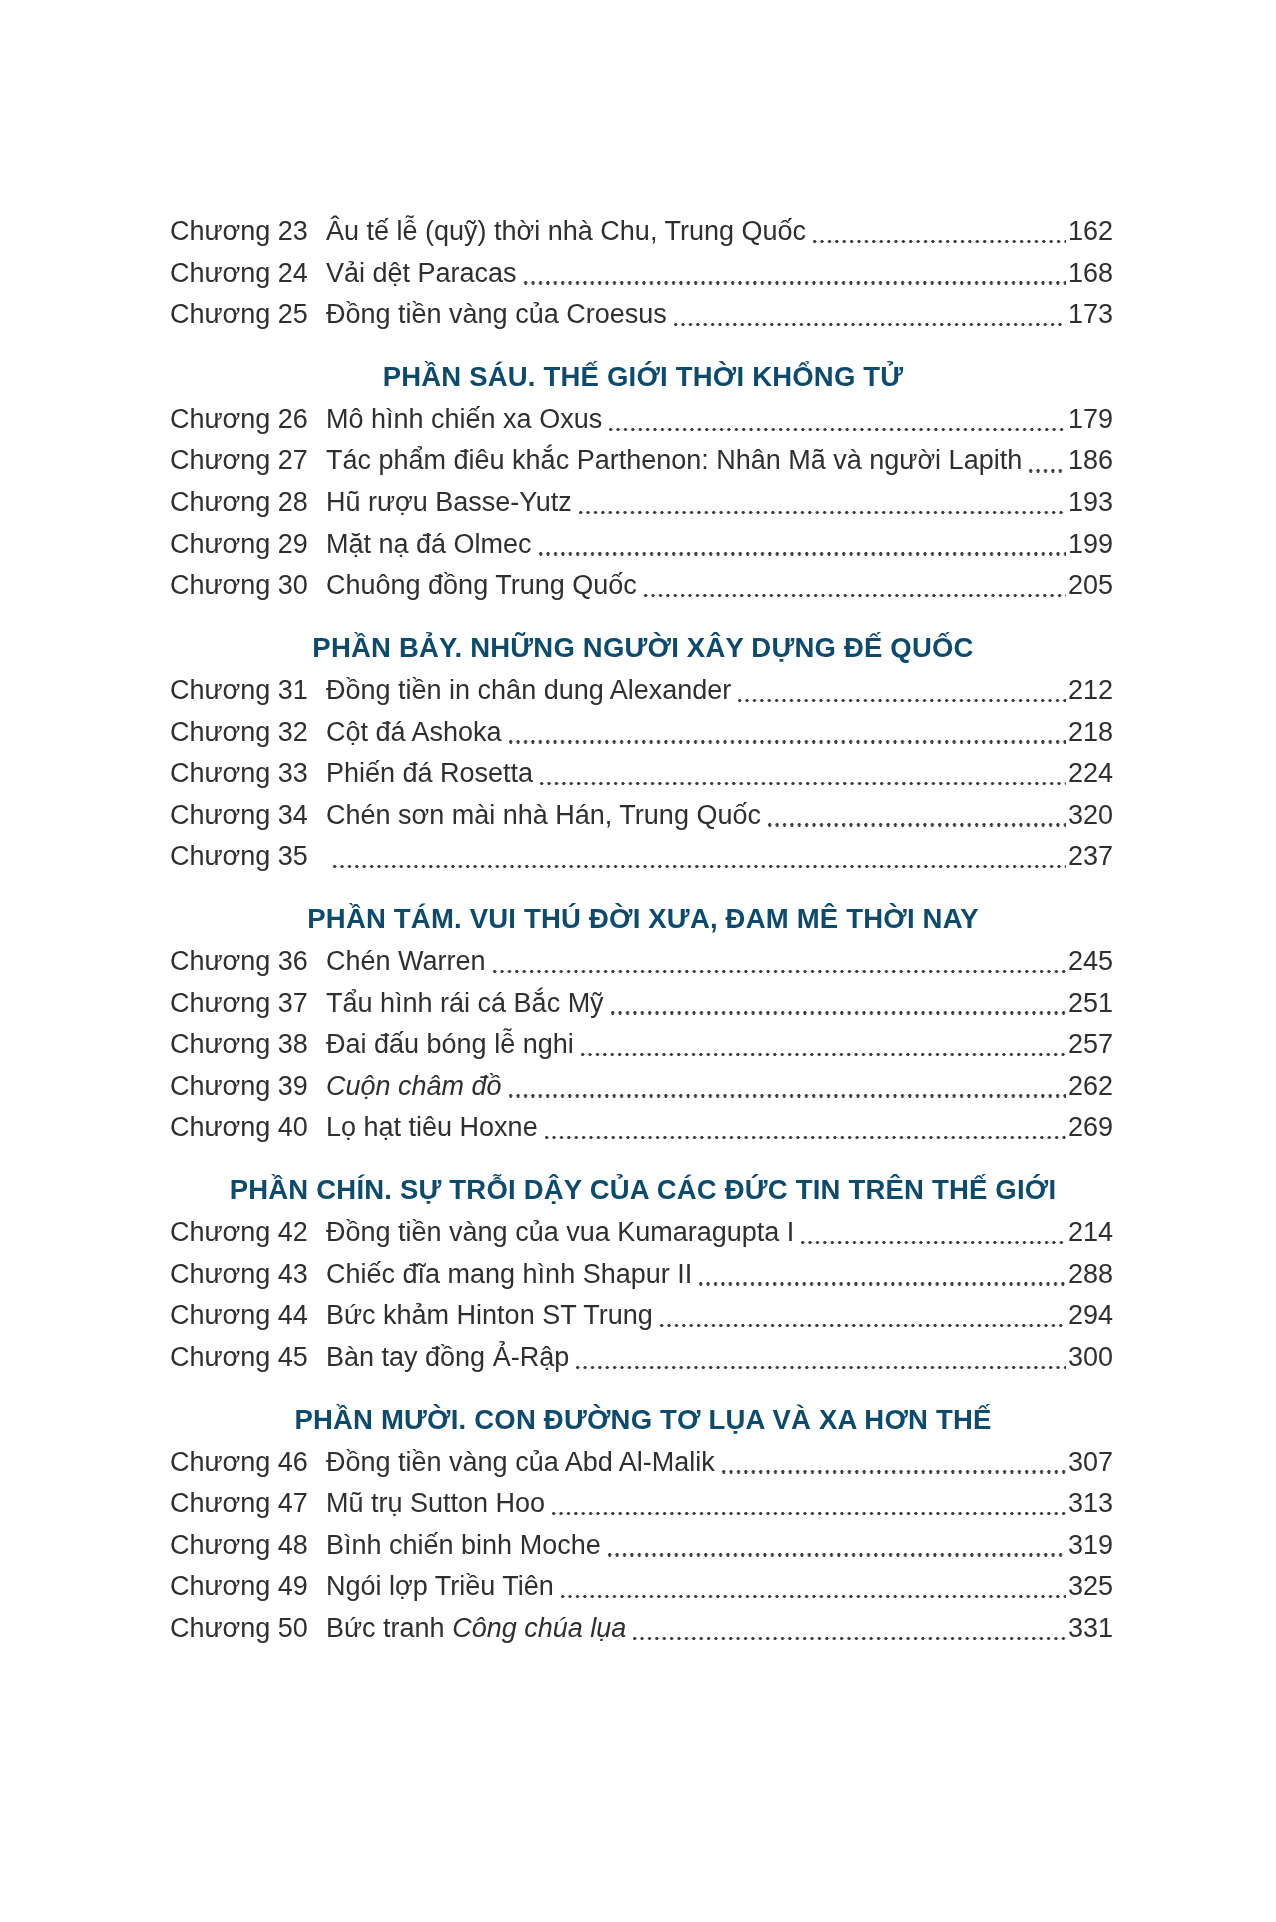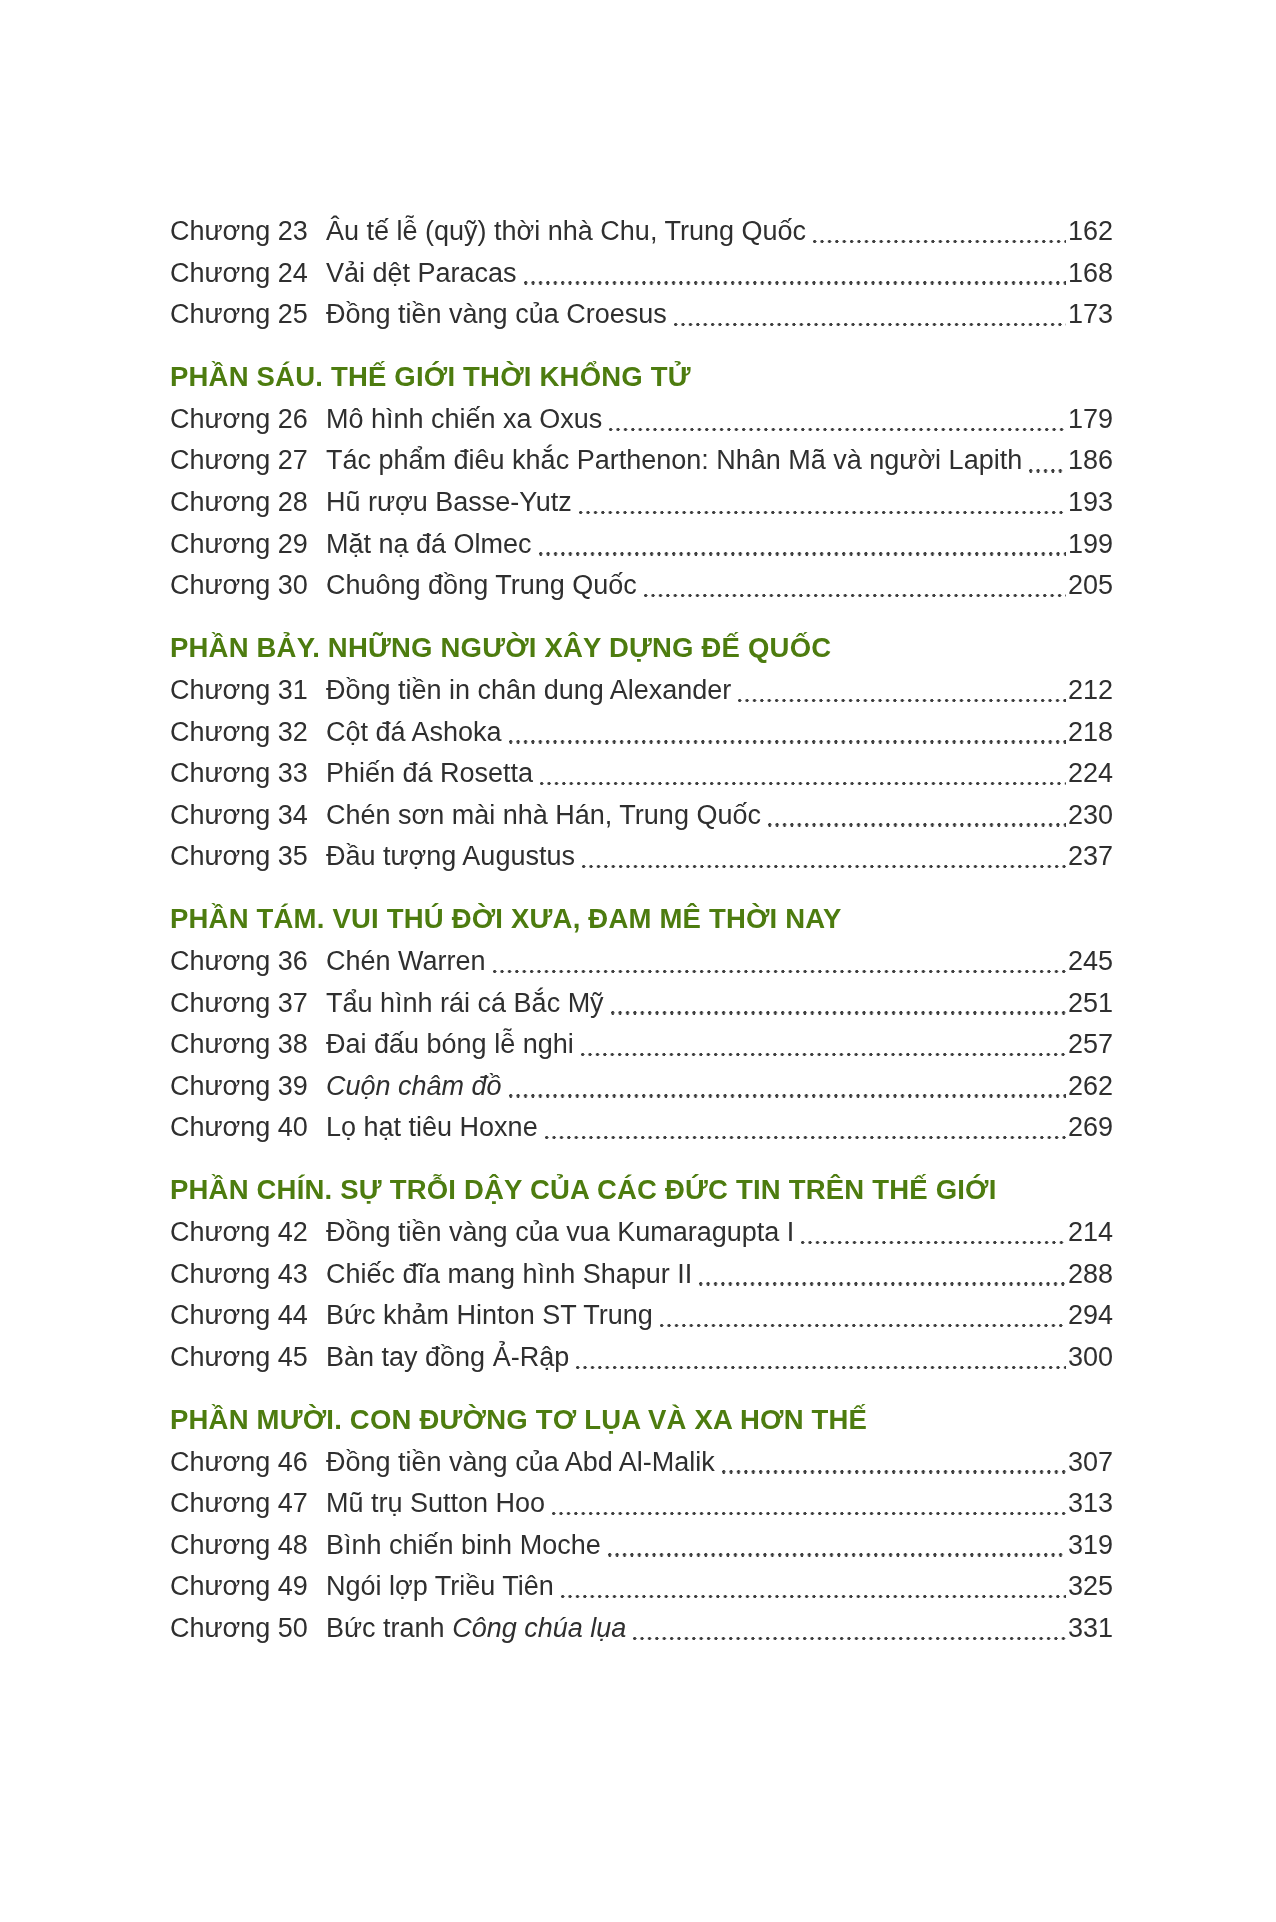--- a/index.html
+++ b/index.html
@@ -44,26 +44,26 @@
     background-repeat: repeat-x;
     background-position: left bottom;
     min-width: 10px;
   }
   .page-ref {
     flex: 0 0 auto;
     min-width: 48px;
     text-align: left;
   }
   .toc-header {
-    text-align: left;
+    text-align: center;
     font-weight: bold;
     line-height: 41.6px;
     margin-top: 20.5px;
     margin-bottom: 1px;
-    color: #4d7c0f;
+    color: #0c4a6e;
     font-size: 27.5px;
     letter-spacing: 0.2px;
   }
   .folio {
     position: absolute;
     left: 172px;
     top: 1772px;
     font-size: 29px;
     line-height: 40px;
     color: #2f2f2f;
@@ -152,26 +152,25 @@
     <span class="chapter-label">Chương 33</span>
     <span class="chapter-title"><span class="normal">Phiến đá Rosetta</span><span class="it"></span></span>
     <span class="dot-leader"></span>
     <span class="page-ref">224</span>
   </div>
 
   <div class="toc-row">
     <span class="chapter-label">Chương 34</span>
     <span class="chapter-title"><span class="normal">Chén sơn mài nhà Hán, Trung Quốc</span><span class="it"></span></span>
     <span class="dot-leader"></span>
-    <span class="page-ref">230</span>
+    <span class="page-ref">320</span>
   </div>
 
   <div class="toc-row">
     <span class="chapter-label">Chương 35</span>
-    <span class="chapter-title"><span class="normal">Đầu tượng Augustus</span><span class="it"></span></span>
     <span class="dot-leader"></span>
     <span class="page-ref">237</span>
   </div>
 
   <div class="toc-header">PHẦN TÁM. VUI THÚ ĐỜI XƯA, ĐAM MÊ THỜI NAY</div>
 
   <div class="toc-row">
     <span class="chapter-label">Chương 36</span>
     <span class="chapter-title"><span class="normal">Chén Warren</span><span class="it"></span></span>
     <span class="dot-leader"></span>

